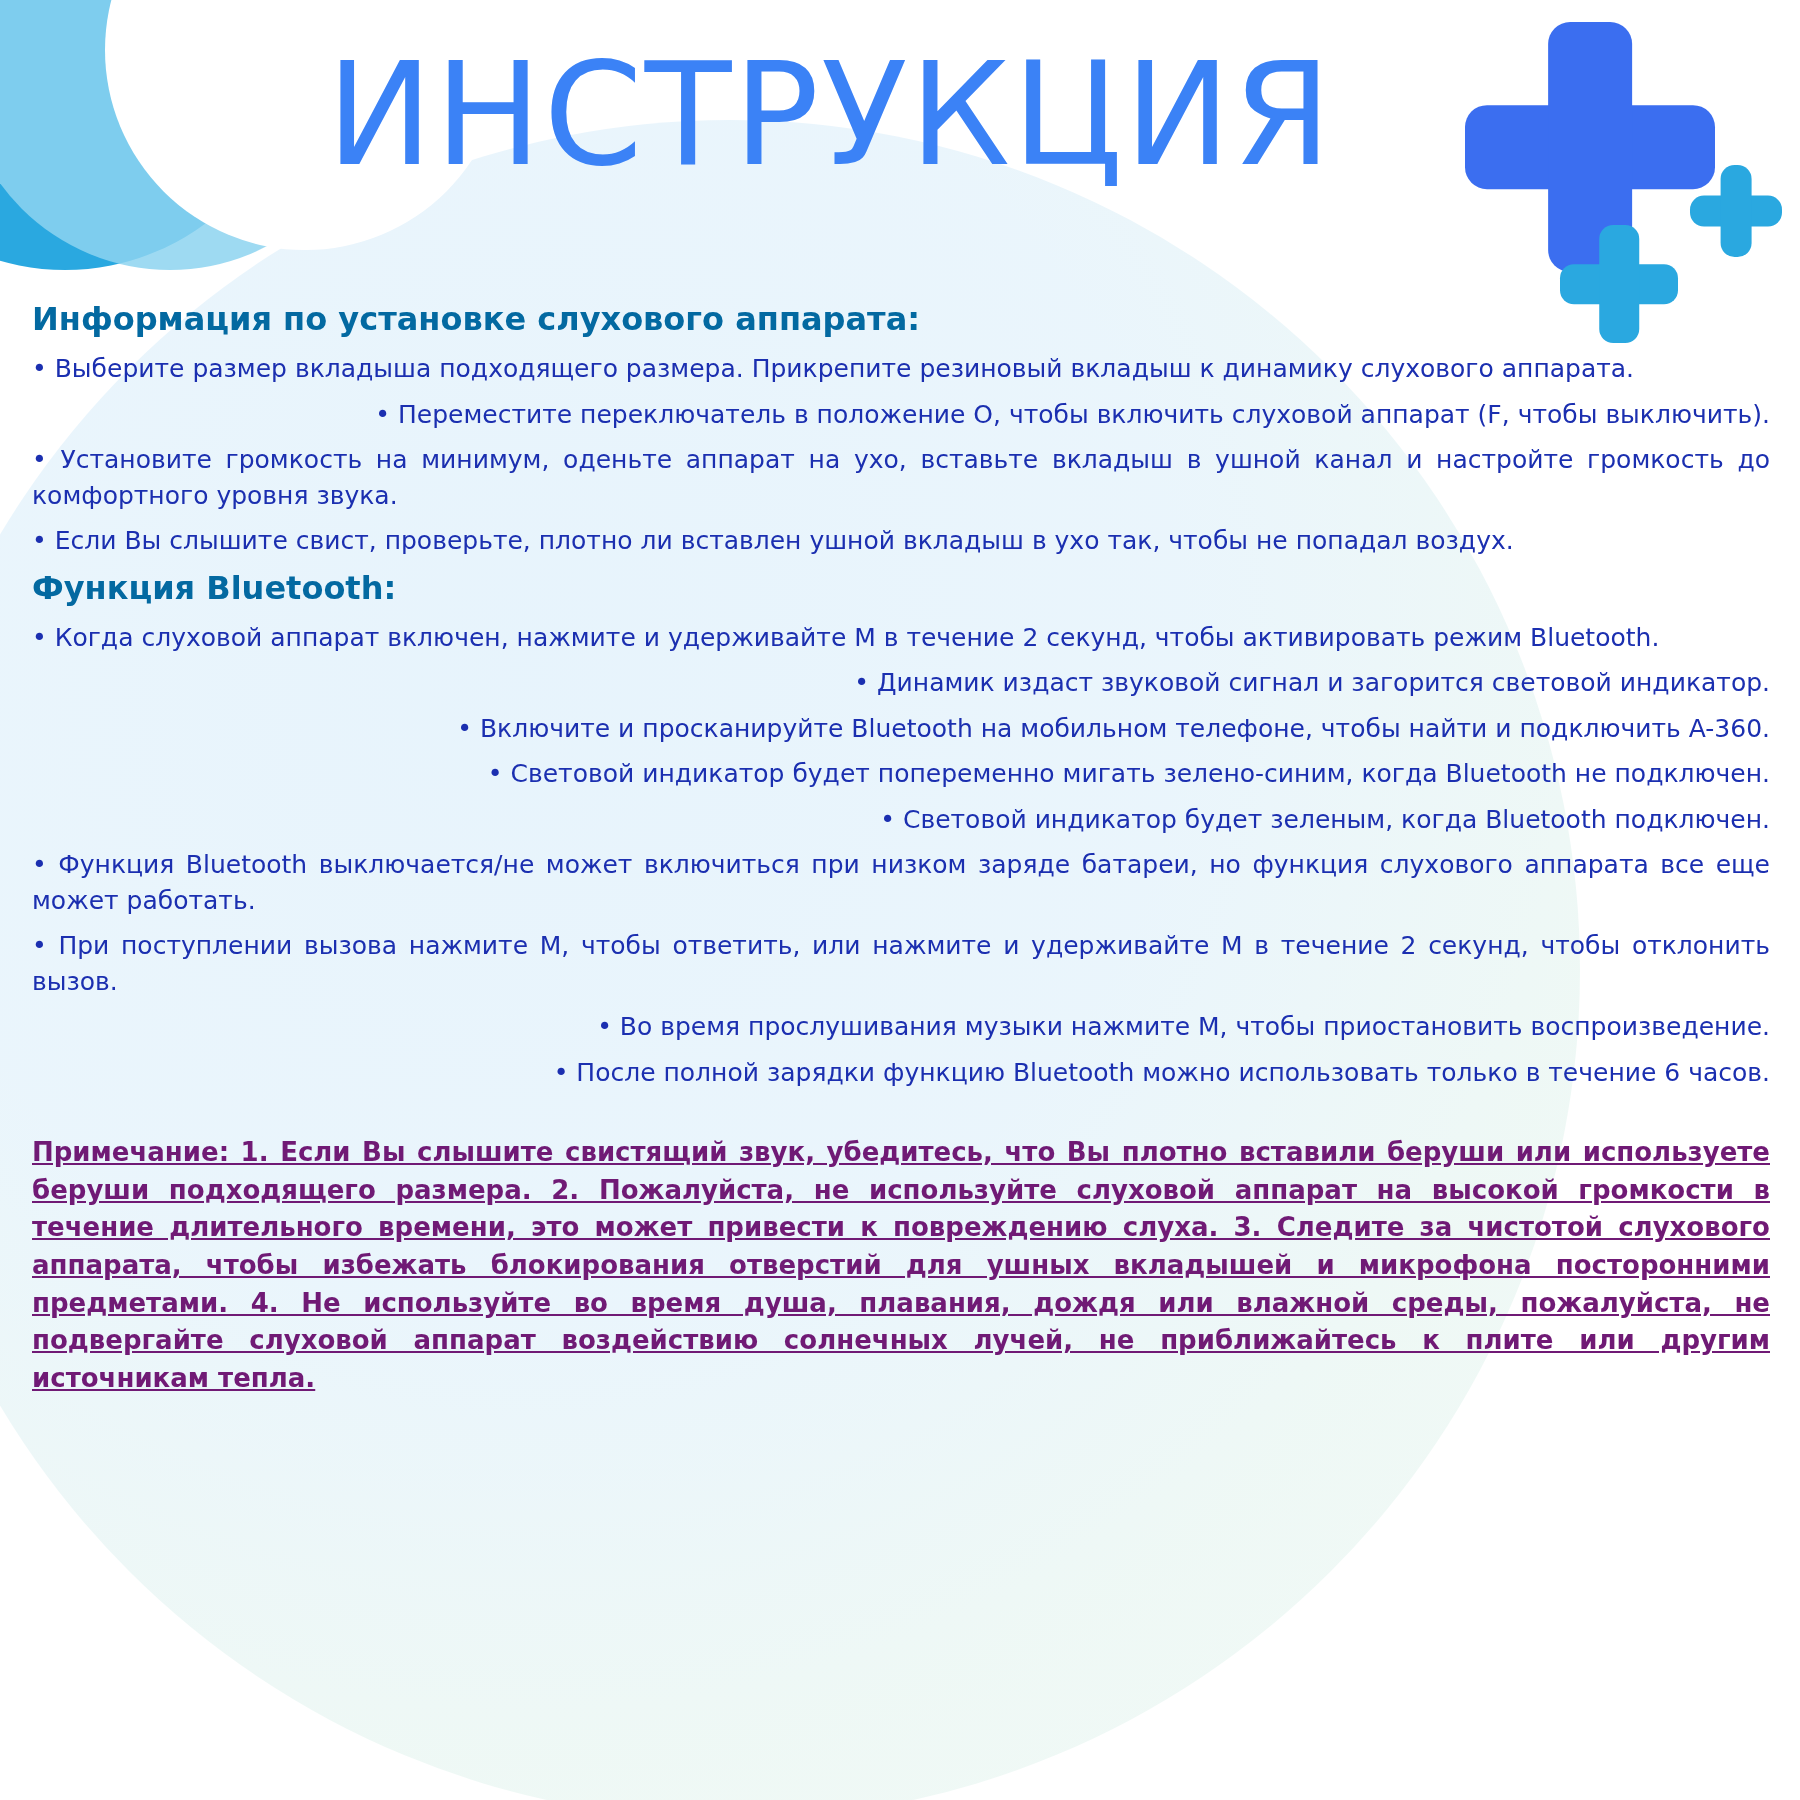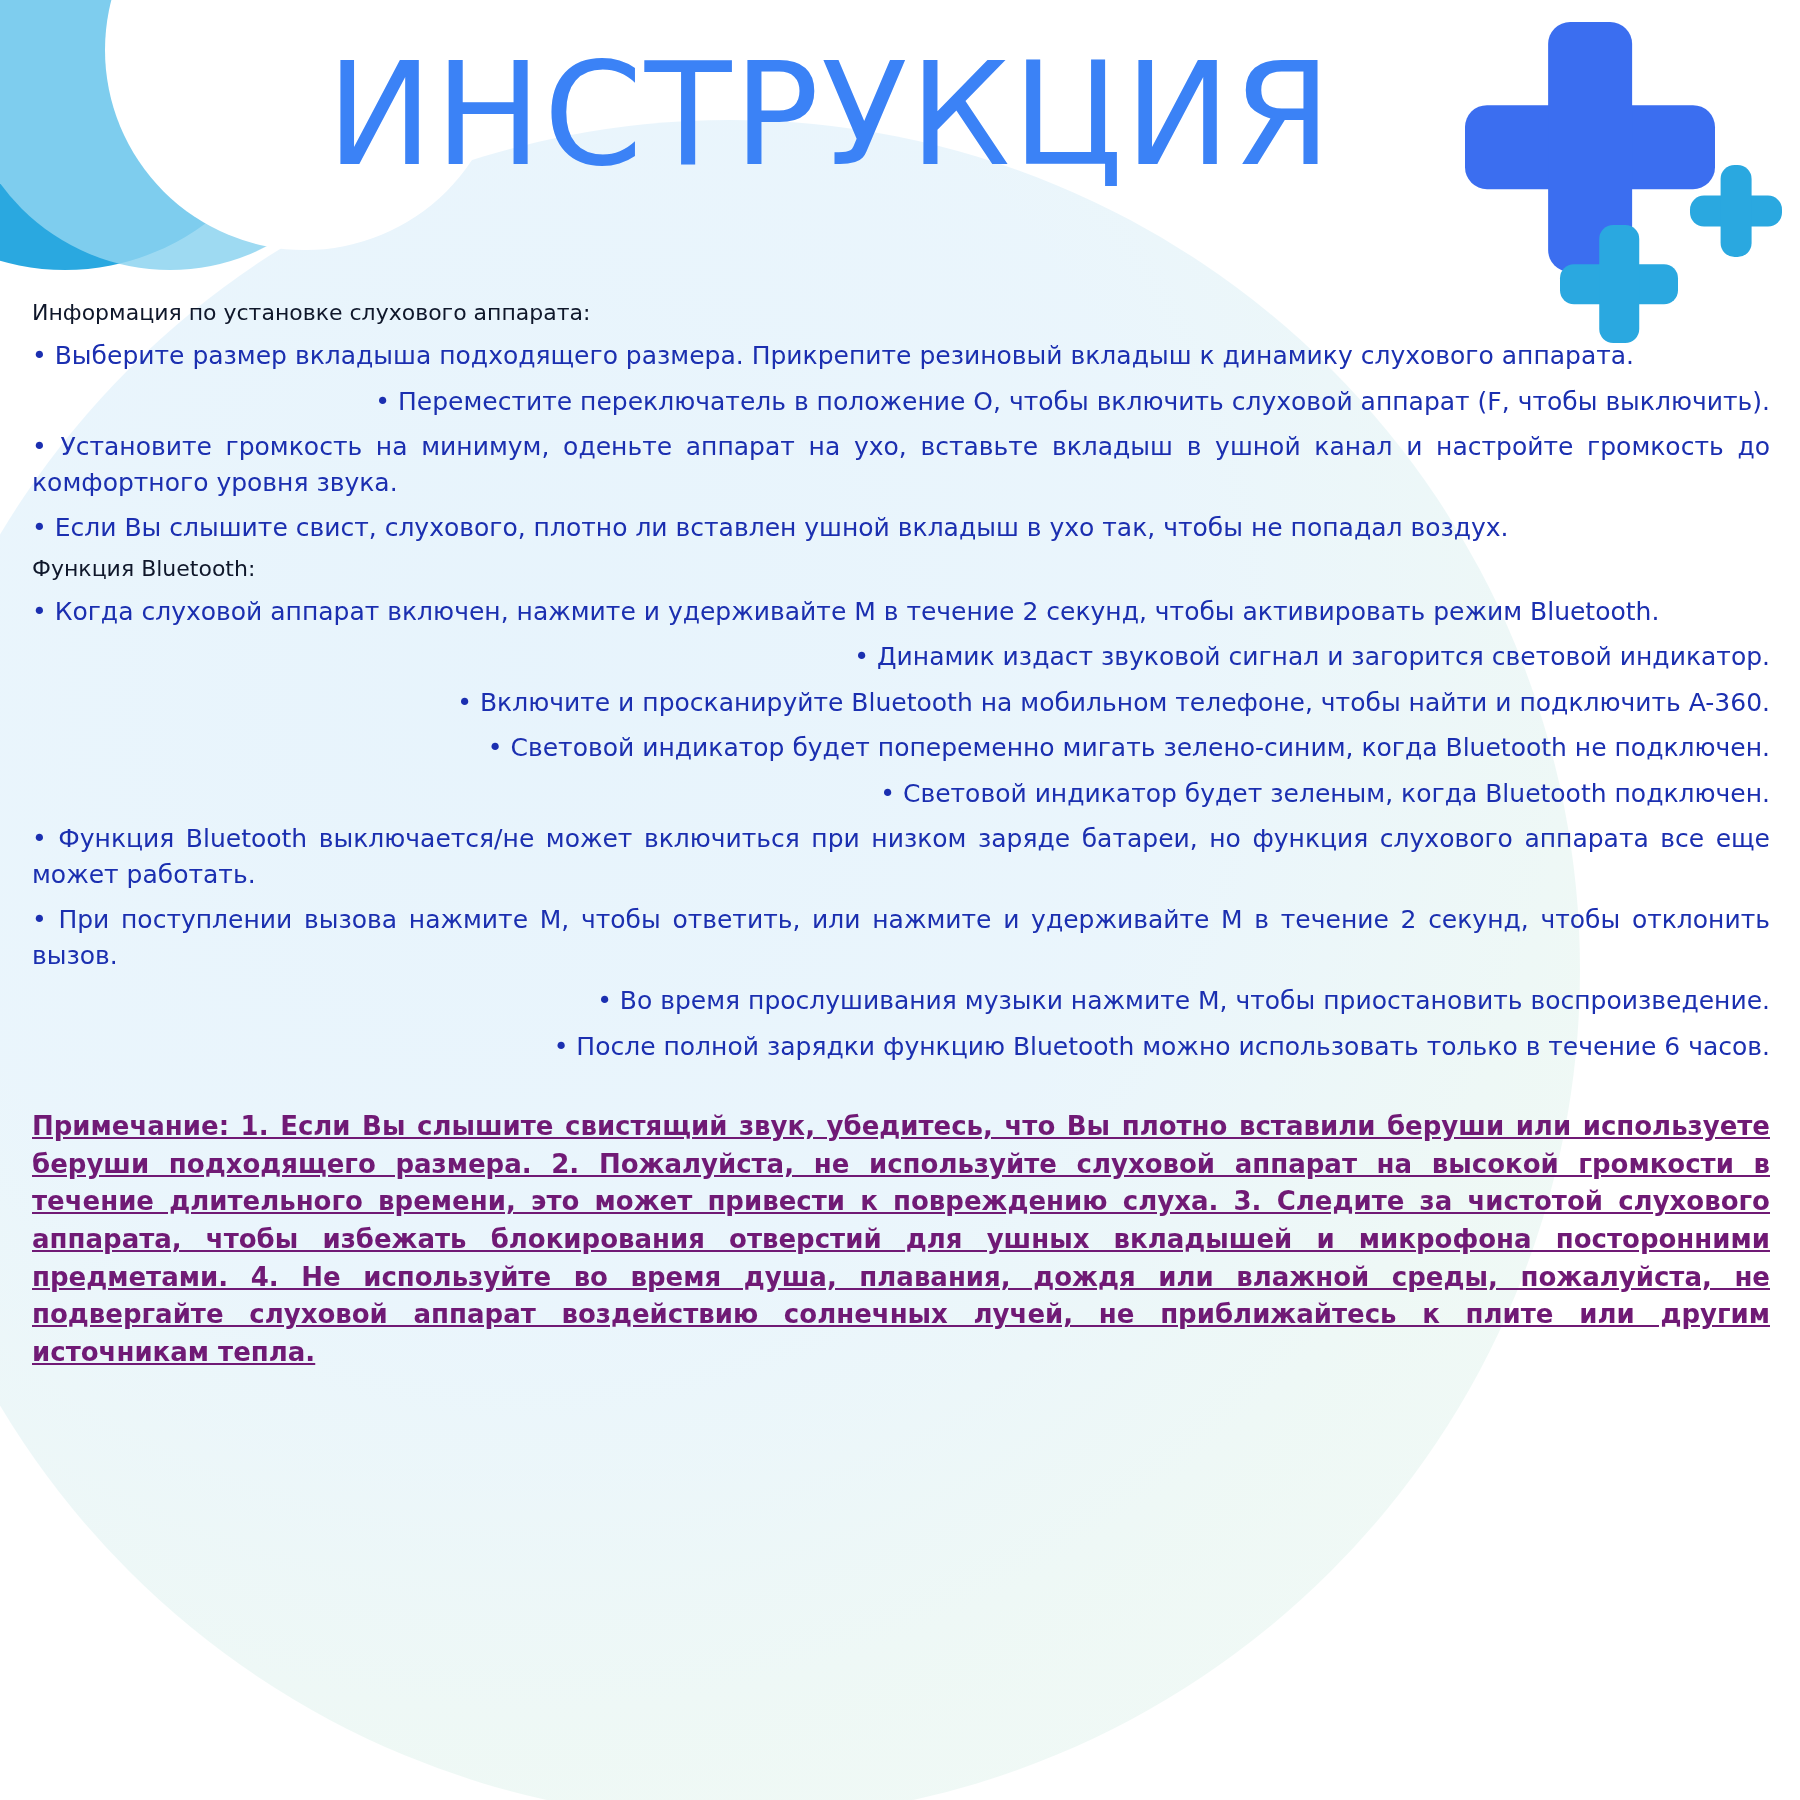--- a/index.html
+++ b/index.html
@@ -127,24 +127,24 @@
   }
 
   
   .content {
     position: relative;
     padding: 0 30px 0 32px;
     color: #1b2fb0;
     font-family: "DejaVu Sans", sans-serif;
   }
   .section-head {
-    font-size: 22px;
-    font-weight: 400;
+    font-size: 32px;
+    font-weight: 700;
     margin: 0 0 13px 0;
-    color: #0f172a;
+    color: #0369a1;
   }
   p.line {
     font-size: 25px;
     font-weight: 400;
     line-height: 1.42;
     margin: 0 0 10px 0;
     text-align: justify;
     text-justify: inter-word;
     color: #1b2fb0;
   }
@@ -186,21 +186,21 @@
       <span class="bar-v"></span>
   </div>
 </div>
 
 <div class="content">
 
   <h2 class="section-head">Информация по установке слухового аппарата:</h2>
   <p class="line">• Выберите размер вкладыша подходящего размера. Прикрепите резиновый вкладыш к динамику слухового аппарата.</p>
   <p class="line nojust">• Переместите переключатель в положение O, чтобы включить слуховой аппарат (F, чтобы выключить).</p>
   <p class="line">• Установите громкость на минимум, оденьте аппарат на ухо, вставьте вкладыш в ушной канал и настройте громкость до комфортного уровня звука.</p>
-  <p class="line">• Если Вы слышите свист, слухового, плотно ли вставлен ушной вкладыш в ухо так, чтобы не попадал воздух.</p>
+  <p class="line">• Если Вы слышите свист, проверьте, плотно ли вставлен ушной вкладыш в ухо так, чтобы не попадал воздух.</p>
 
   <h2 class="section-head">Функция Bluetooth:</h2>
   <p class="line">• Когда слуховой аппарат включен, нажмите и удерживайте M в течение 2 секунд, чтобы активировать режим Bluetooth.</p>
   <p class="line nojust">• Динамик издаст звуковой сигнал и загорится световой индикатор.</p>
   <p class="line nojust">• Включите и просканируйте Bluetooth на мобильном телефоне, чтобы найти и подключить A-360.</p>
   <p class="line nojust">• Световой индикатор будет попеременно мигать зелено-синим, когда Bluetooth не подключен.</p>
   <p class="line nojust">• Световой индикатор будет зеленым, когда Bluetooth подключен.</p>
   <p class="line">• Функция Bluetooth выключается/не может включиться при низком заряде батареи, но функция слухового аппарата все еще может работать.</p>
   <p class="line">• При поступлении вызова нажмите M, чтобы ответить, или нажмите и удерживайте M в течение 2 секунд, чтобы отклонить вызов.</p>
   <p class="line nojust">• Во время прослушивания музыки нажмите M, чтобы приостановить воспроизведение.</p>

